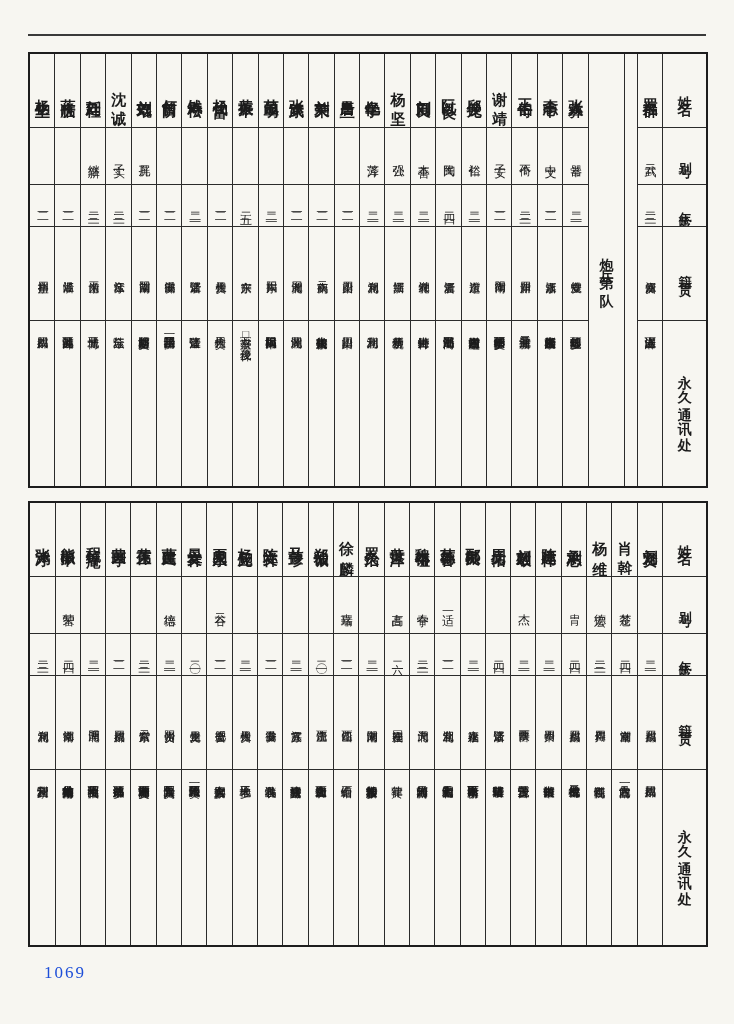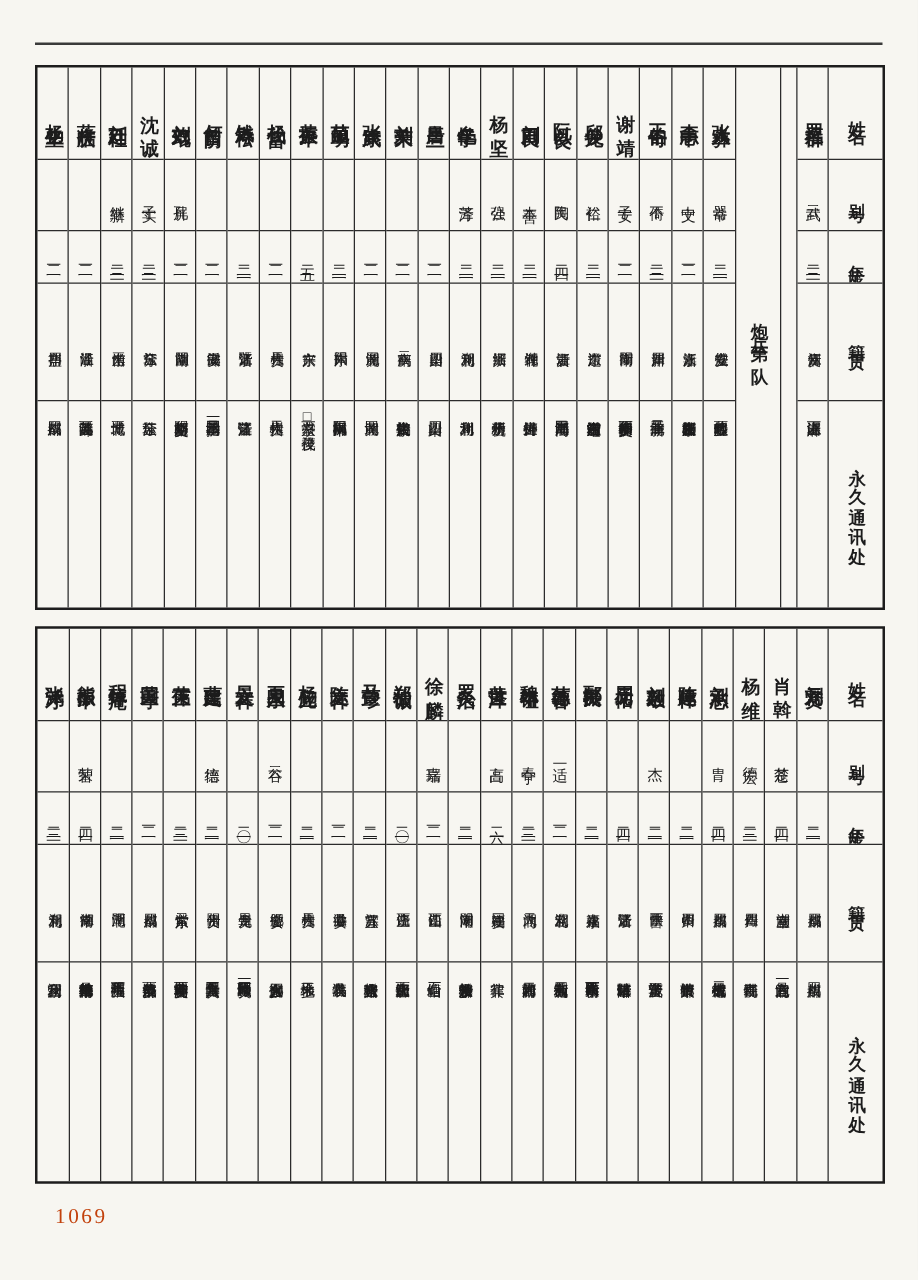--- a/index.html
+++ b/index.html
@@ -73,21 +73,21 @@
     writing-mode:vertical-rl;
     text-orientation:upright;
     display:flex;justify-content:center;align-items:center;
   }
   .unitcol .ucell{
     font-size:14px;font-weight:600;letter-spacing:9px;
   }
   .page-number{
     margin:16px 0 0 16px;
     font-size:17px;letter-spacing:2px;
-    color:#c2410c;
+    color:#1d4ed8;
   }
 </style>
 </head>
 <body>
 
 <div class="page">
 
   <div class="top-rule"></div>
 
   <div class="rtable t-top">

